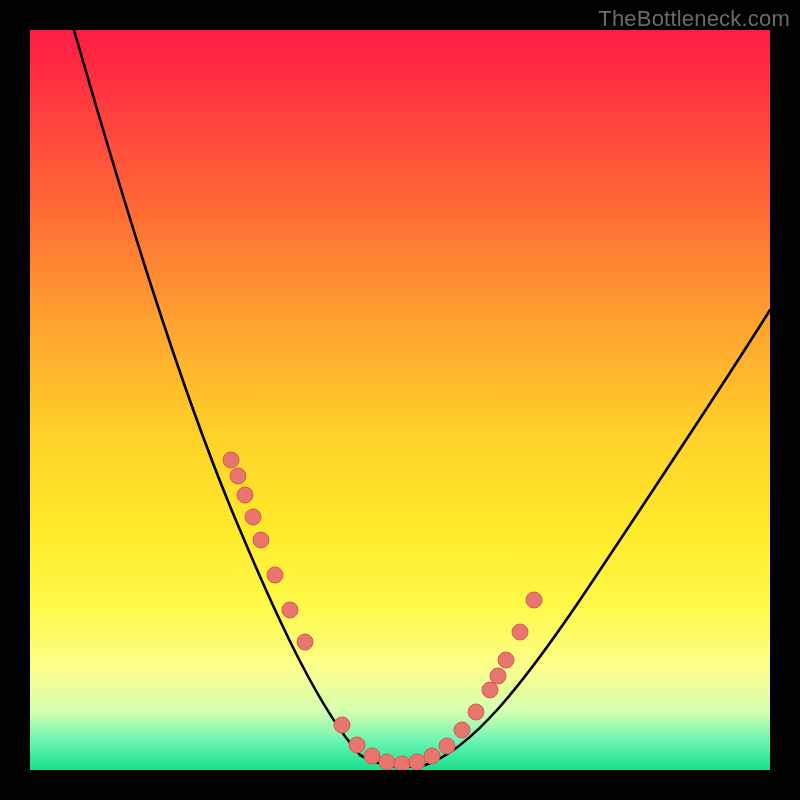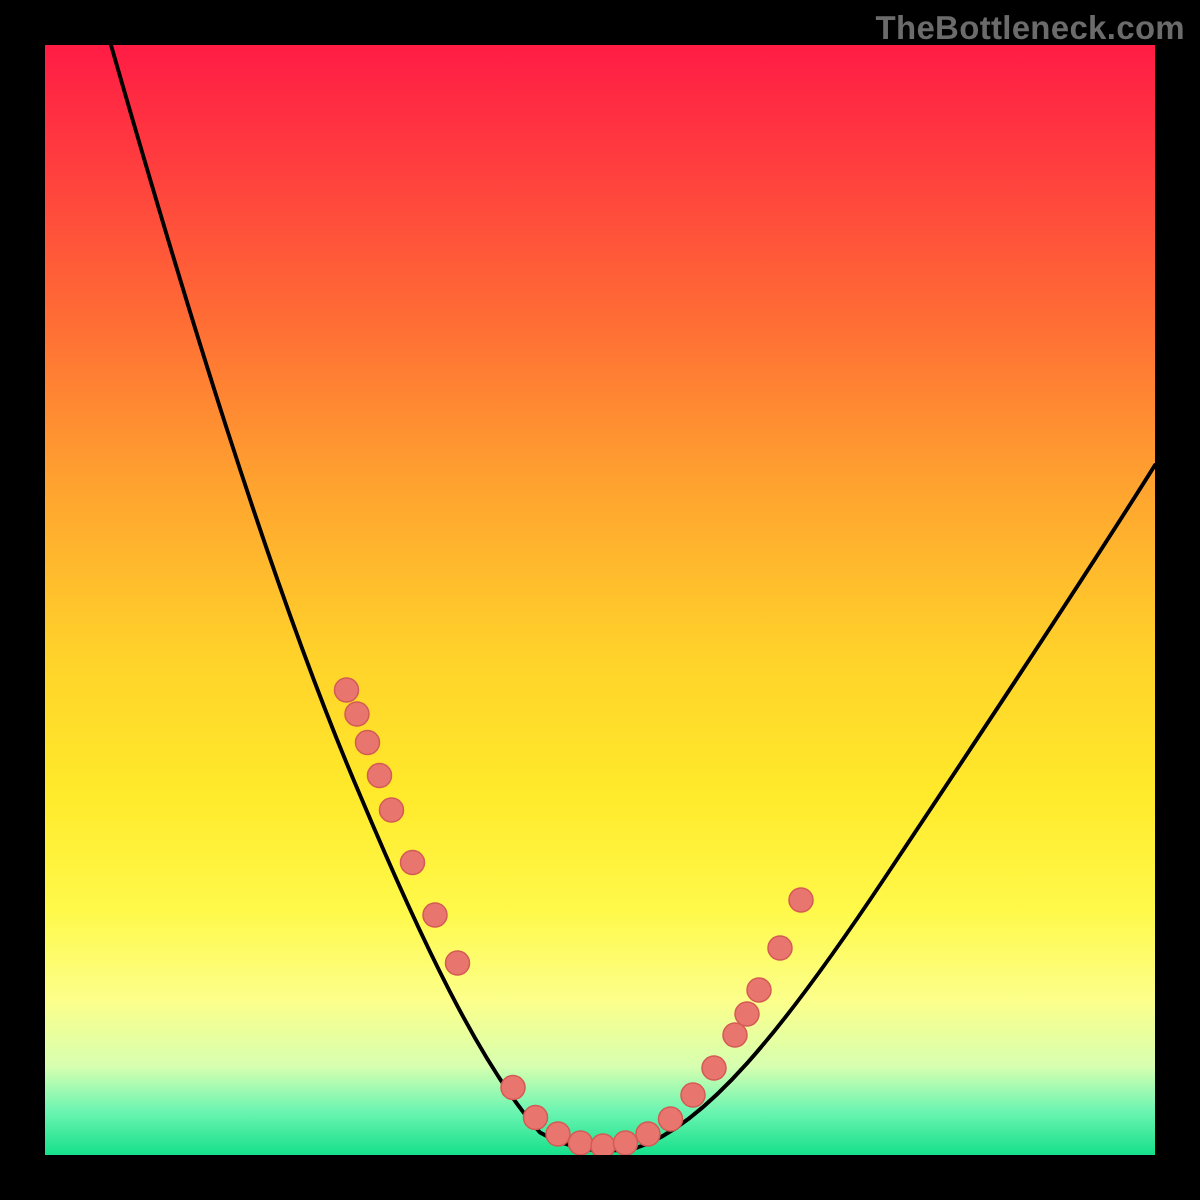--- a/index.html
+++ b/index.html
@@ -37,21 +37,21 @@
       #d7ffb0 92%,
       #6df5b2 96%,
       #16e08a 100%);
   }
   .watermark {
     position: absolute;
     top: 6px;
     right: 10px;
     color: #6b6b6b;
     font-size: 22px;
-    font-weight: 700;
+    font-weight: 400;
     letter-spacing: 0.2px;
   }
   svg.curve {
     position: absolute;
     top: 0;
     left: 0;
     width: 740px;
     height: 740px;
   }
 </style>

